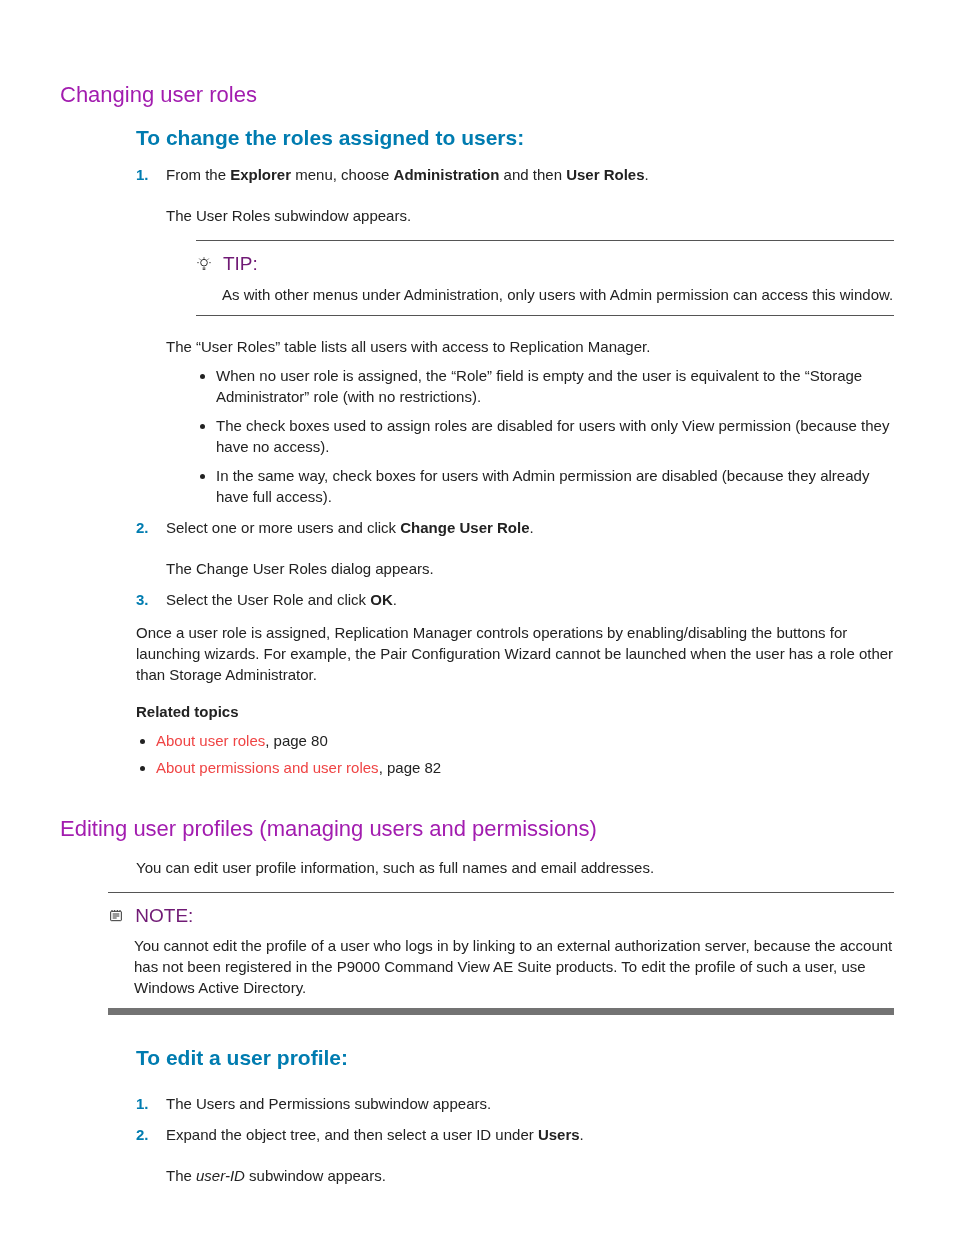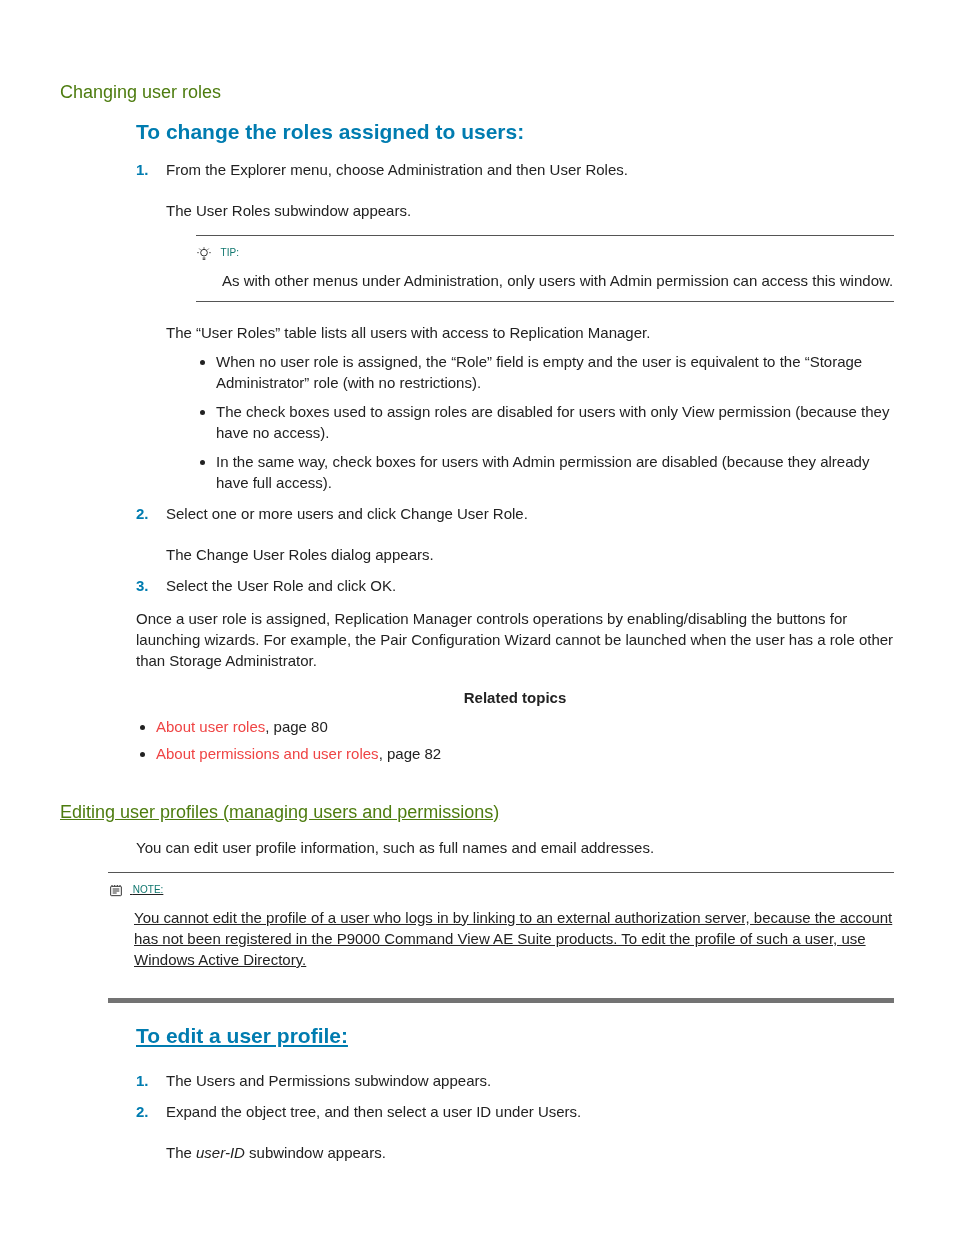--- a/index.html
+++ b/index.html
@@ -7,23 +7,23 @@
     font-size: 15px;
     color: #222;
     margin: 0;
     padding: 80px 60px 50px 60px;
     line-height: 1.4;
     width: 954px;
     box-sizing: border-box;
     background: #fff;
   }
   h1 {
-    font-size: 18px;
+    font-size: 22px;
     font-weight: 400;
-    color: #4d7c0f;
+    color: #a21caf;
     margin: 0 0 12px 0;
   }
   .subhead {
     font-weight: 700;
     color: #007cb0;
     margin: 0 0 12px 0;
     font-size: 21px;
   }
   .content {
     margin-left: 76px;
@@ -41,37 +41,36 @@
   ol.steps > li .num {
     position: absolute;
     left: 0;
     top: 0;
     font-weight: 700;
     color: #007cb0;
   }
   .step-sub {
     margin-top: 20px;
   }
-  .bold { font-weight: 400; }
+  .bold { font-weight: 700; }
   .callout {
     border-top: 1px solid #555;
     border-bottom: 1px solid #555;
     padding: 10px 0 10px 0;
     margin: 14px 0 16px 30px;
   }
   .callout-full {
     border-top: 1px solid #555;
-    border-bottom: 5px solid #737373;
-    padding: 10px 0 28px 0;
+    border-bottom: 7px solid #737373;
+    padding: 10px 0 10px 0;
     margin: 14px 0 16px 0;
-    text-decoration: underline;
   }
   .callout-head {
-    color: #0f766e;
-    font-size: 10px;
+    color: #701a75;
+    font-size: 19px;
     margin-bottom: 6px;
   }
   .callout-icon {
     display: inline-block;
     width: 18px;
     margin-left: -26px;
     margin-right: 4px;
     color: #333;
     vertical-align: top;
   }
@@ -96,21 +95,20 @@
   }
   .link {
     color: #ef4444;
   }
   .para {
     margin: 12px 0;
   }
   .related-head {
     font-weight: 700;
     margin-top: 16px;
-    text-align: center;
   }
   .italic { font-style: italic; }
   svg.ic { width: 16px; height: 16px; vertical-align: -2px; }
 </style>
 </head>
 <body>
 
 <h1>Changing user roles</h1>
 
 <div class="content">
@@ -167,21 +165,21 @@
 
   <div class="para">Once a user role is assigned, Replication Manager controls operations by enabling/disabling the buttons for launching wizards. For example, the Pair Configuration Wizard cannot be launched when the user has a role other than Storage Administrator.</div>
 
   <div class="related-head">Related topics</div>
   <ul class="rel">
     <li><span class="link">About user roles</span><span>, page 80</span></li>
     <li><span class="link">About permissions and user roles</span><span>, page 82</span></li>
   </ul>
 </div>
 
-<h1 style="margin-top:36px;text-decoration:underline;">Editing user profiles (managing users and permissions)</h1>
+<h1 style="margin-top:36px;">Editing user profiles (managing users and permissions)</h1>
 
 <div class="content">
   <div class="para" style="margin-top:6px;">You can edit user profile information, such as full names and email addresses.</div>
 </div>
 
 <div style="margin-left:48px;">
   <div class="callout-full">
     <div class="callout-wrap">
       <div class="callout-head">
         <span class="callout-icon">
@@ -192,21 +190,21 @@
             </svg>
         </span>
         <span>NOTE:</span>
       </div>
       <div>You cannot edit the profile of a user who logs in by linking to an external authorization server, because the account has not been registered in the P9000 Command View AE Suite products. To edit the profile of such a user, use Windows Active Directory.</div>
     </div>
   </div>
 </div>
 
 <div class="content">
-  <div class="subhead" style="margin-top:18px;text-decoration:underline;">To edit a user profile:</div>
+  <div class="subhead" style="margin-top:28px;">To edit a user profile:</div>
 
   <ol class="steps">
     <li>
       <span class="num">1.</span>
       <div class="step-sub">The Users and Permissions subwindow appears.</div>
     </li>
     <li>
       <span class="num">2.</span>
       <span>
         <span>Expand the object tree, and then select a user ID under </span><span class="bold">Users</span><span>.</span>

